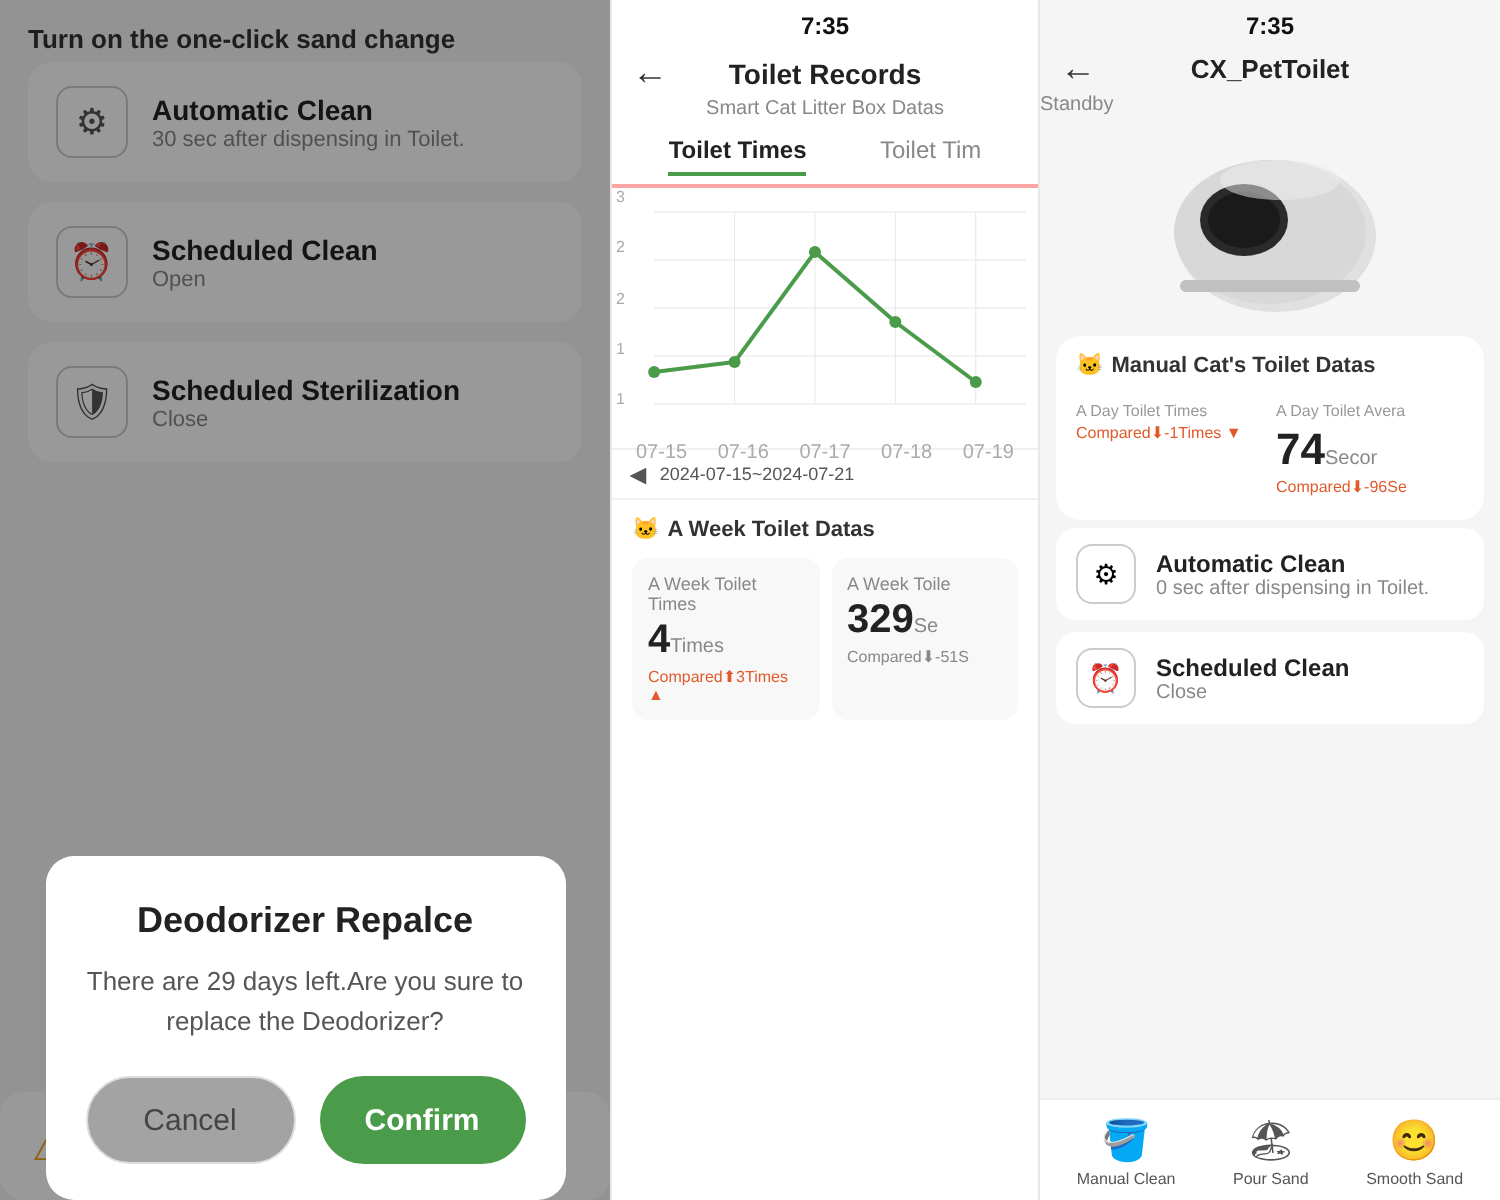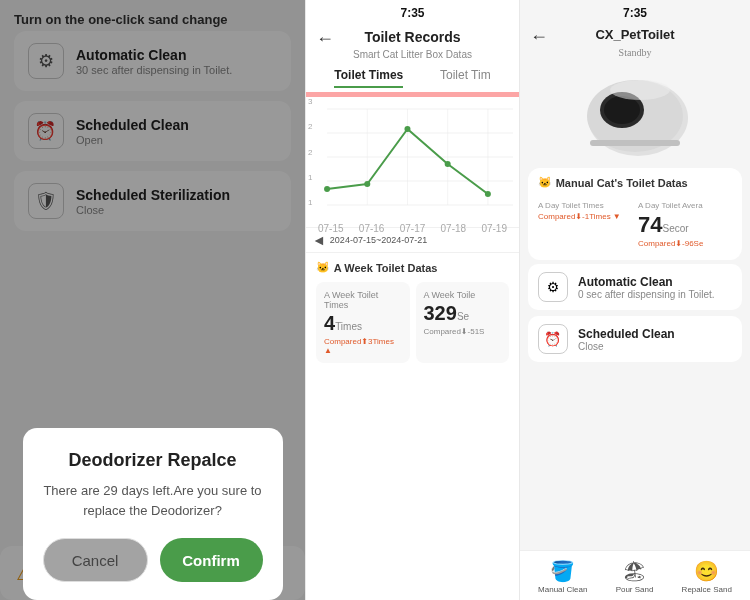--- a/index.html
+++ b/index.html
@@ -214,21 +214,21 @@
       text-align: center;
       font-size: 10px;
       color: #888;
       padding-bottom: 4px;
     }
 
     .tabs-row {
       display: flex;
       justify-content: space-around;
       padding: 4px 10px;
-      border-bottom: 5px solid #fca5a5;
+      border-bottom: 2px solid #fca5a5;
     }
 
     .tab-item {
       font-size: 12px;
       color: #888;
       padding-bottom: 4px;
       cursor: pointer;
     }
 
     .tab-item.active {
@@ -378,25 +378,23 @@
     .p3-device-name {
       position: absolute;
       left: 50%;
       transform: translateX(-50%);
       font-size: 13px;
       font-weight: 700;
       color: #222;
     }
 
     .p3-device-status {
-      text-align: center;
       font-size: 10px;
       color: #888;
       margin-bottom: 4px;
-      font-family: Liberation Serif, serif;
     }
 
     .device-image {
       display: flex;
       justify-content: center;
       padding: 6px 0;
     }
 
     .today-card {
       background: #fff;
@@ -730,16 +728,16 @@
     <div class="bottom-nav-item">
       <span class="bottom-nav-icon">🪣</span>
       <span class="bottom-nav-label">Manual Clean</span>
     </div>
     <div class="bottom-nav-item">
       <span class="bottom-nav-icon">🏖</span>
       <span class="bottom-nav-label">Pour Sand</span>
     </div>
     <div class="bottom-nav-item">
       <span class="bottom-nav-icon">😊</span>
-      <span class="bottom-nav-label">Repalce Sand</span>
+      <span class="bottom-nav-label">Smooth Sand</span>
     </div>
   </div>
 </div>
 
 </body></html>

